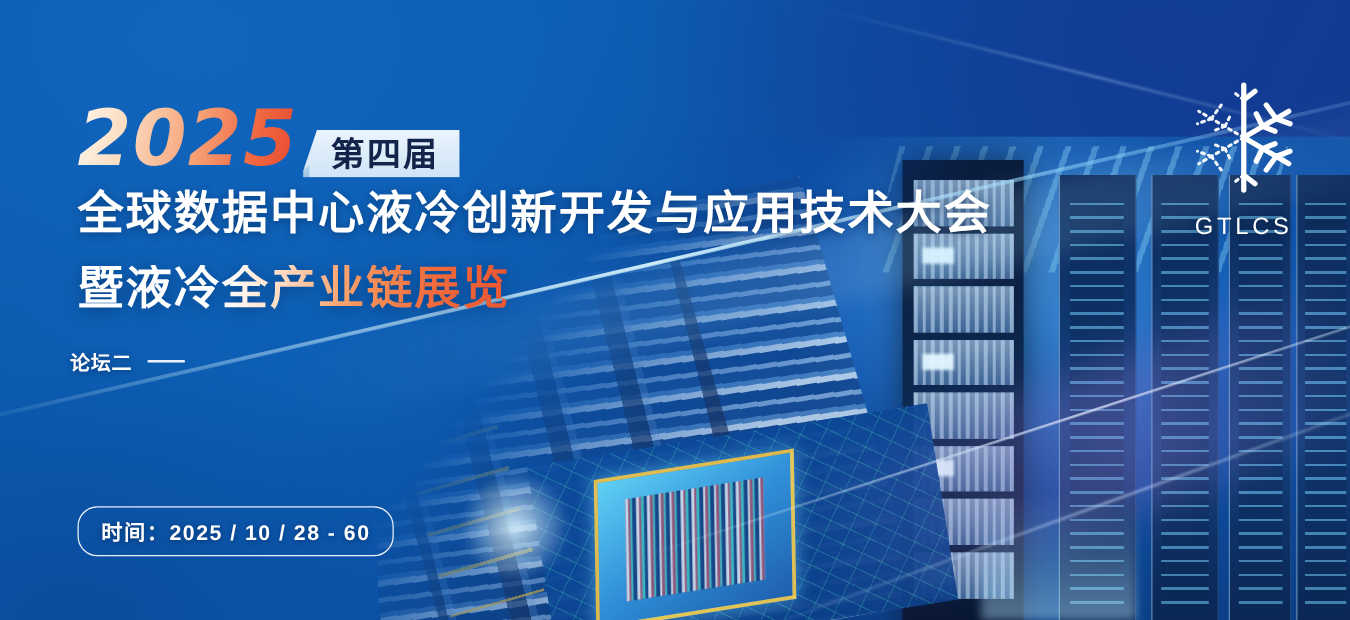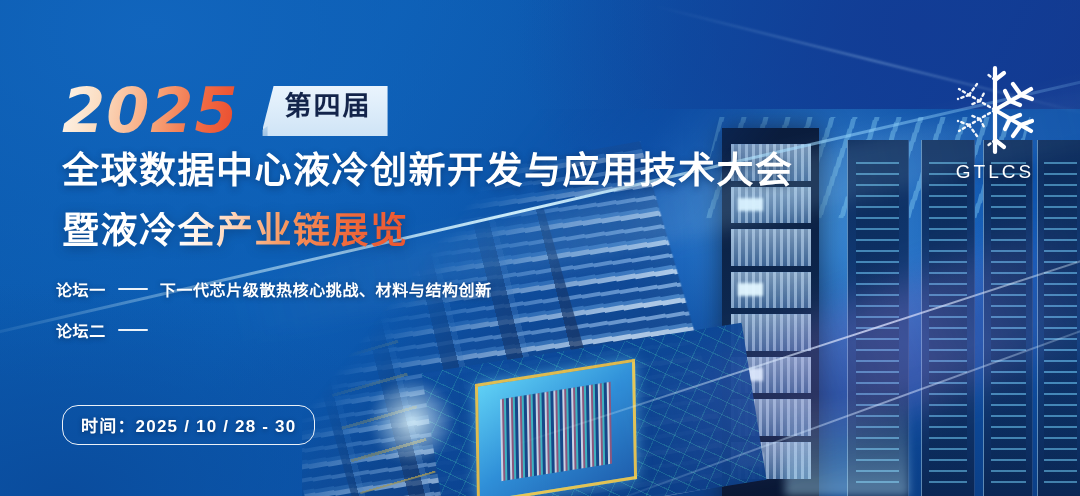--- a/index.html
+++ b/index.html
@@ -195,34 +195,34 @@
     background:radial-gradient(circle, rgba(225,248,255,.85) 0%, rgba(150,215,255,0) 68%);
     filter:blur(3px);
   }
 
   
   .content{position:absolute;inset:0;}
 
   
   .year-row{
     position:absolute;left:62px;top:80px;
-    display:flex;align-items:center;gap:20px;
+    display:flex;align-items:flex-end;gap:0;
   }
   .year{
     font-family:"DejaVu Sans","Liberation Sans",sans-serif;
     font-size:62px;font-weight:700;font-style:italic;
     letter-spacing:1px;line-height:1;
     background:linear-gradient(100deg,#fdf6ec 0%,#fbdcc0 22%,#f7a277 52%,#f06a43 76%,#e8452a 100%);
     -webkit-background-clip:text;background-clip:text;
     color:transparent;-webkit-text-fill-color:transparent;
     padding-right:4px;
   }
   .badge{
     position:relative;
-    padding:7px 16px 16px 22px;
+    padding:7px 16px 4px 22px;
     background:linear-gradient(180deg,#eaf4fd 0%,#cfe4f6 100%);
     color:#13244a;
     font-size:27px;font-weight:700;letter-spacing:2px;line-height:1;
     clip-path:polygon(11px 0, 100% 0, 100% 100%, 0 100%, 0 86%);
     box-shadow:0 2px 6px rgba(0,0,0,.18);
   }
   .badge::before{
     content:"";position:absolute;left:-9px;bottom:0;width:14px;height:10px;
     background:linear-gradient(180deg,#b9d6ef,#9cc0e2);
     clip-path:polygon(100% 0,100% 100%,0 100%);
@@ -272,21 +272,21 @@
     white-space:nowrap;
   }
 
   
   .logo{
     position:absolute;left:938px;top:62px;
     width:114px;text-align:center;
   }
   .logo svg{display:block;margin:0 auto;}
   .logo-text{
-    margin-top:3px;
+    margin-top:13px;
     color:#ffffff;font-size:19px;font-weight:400;letter-spacing:3px;
     text-shadow:0 1px 5px rgba(3,25,60,.5);
   }
 </style>
 </head>
 <body>
 
 <div class="banner">
 
   <div class="bg-base"></div>
@@ -338,32 +338,27 @@
     <div class="year-row">
       <div class="year">2025</div>
       <div class="badge">第四届</div>
     </div>
 
     <div class="title1">全球数据中心液冷创新开发与应用技术大会</div>
     <div class="title2">暨液冷全产业链展览</div>
 
     <div class="forums">
       <div class="forum">
-        <span class="forum-key">论坛一</span>
-        <span class="forum-dash"></span>
-        <span class="forum-txt">下一代芯片级散热核心挑战、材料与结构创新</span>
-      </div>
-      <div class="forum">
         <span class="forum-key">论坛二</span>
         <span class="forum-dash"></span>
       </div>
     </div>
 
     <div class="datebar">
-      <span>时间：2025 / 10 / 28 - 30</span>
+      <span>时间：2025 / 10 / 28 - 60</span>
     </div>
 
     <div class="logo">
       <svg width="96" height="96" viewBox="0 0 96 96" aria-hidden="true">
         <g stroke="#ffffff" stroke-linecap="round" fill="none">
 
           <g stroke-width="4.2">
             <line x1="48" y1="6" x2="48" y2="90"></line>
             <line x1="48" y1="48" x2="84" y2="27"></line>
             <line x1="48" y1="48" x2="84" y2="69"></line>

